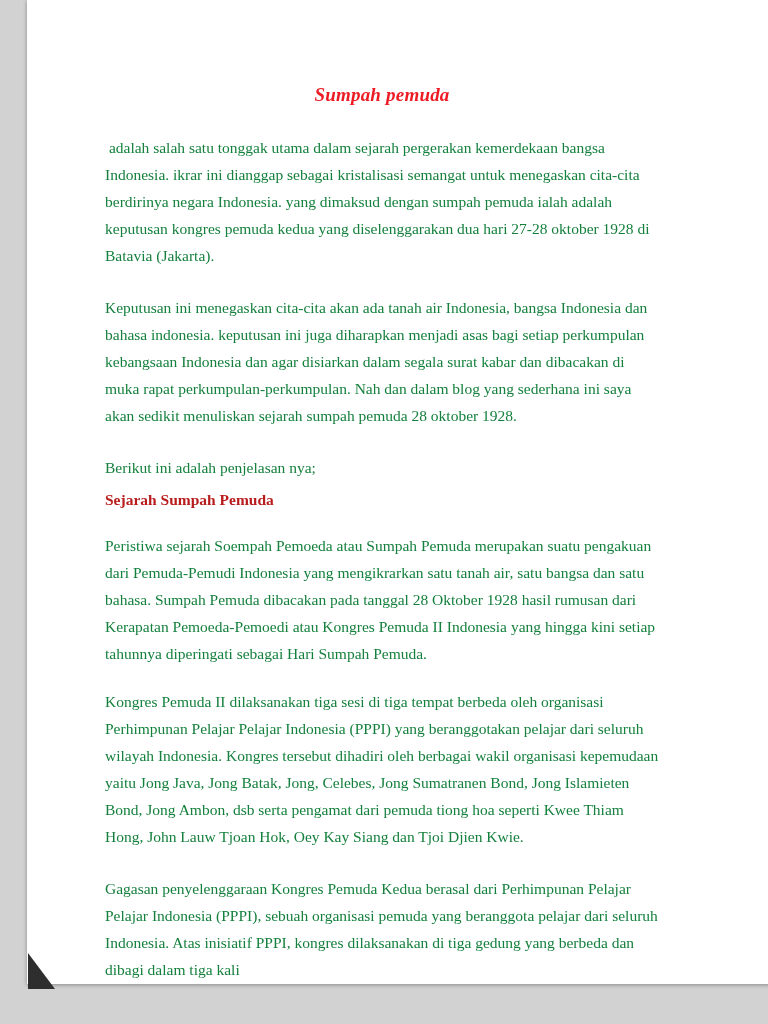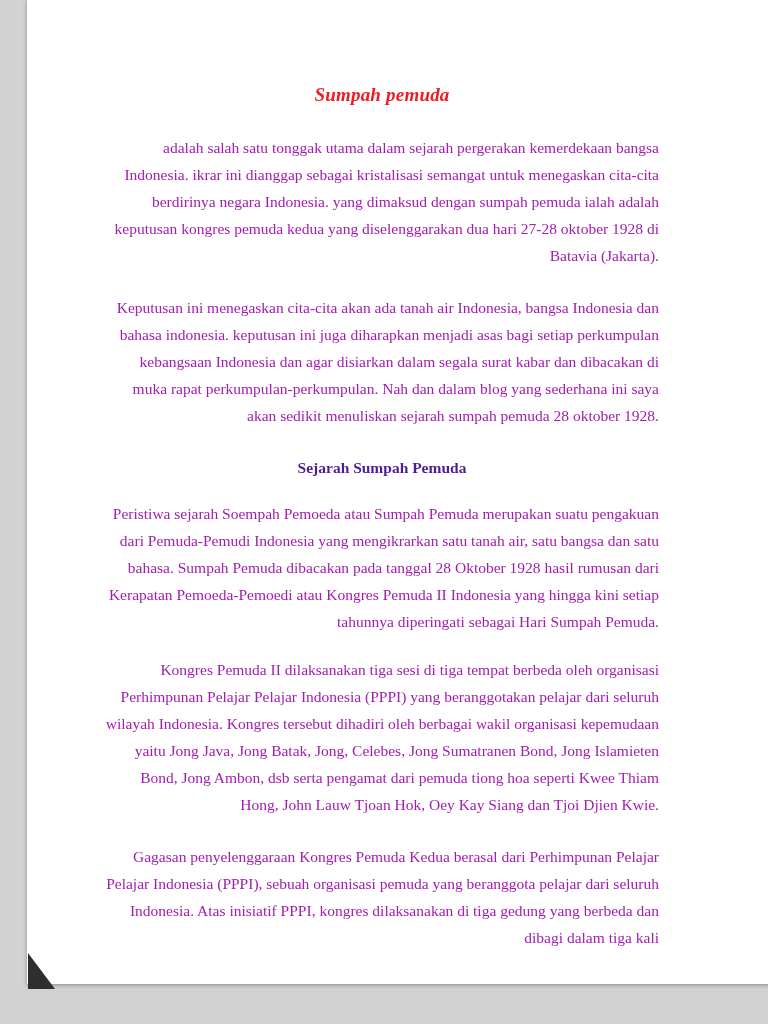--- a/index.html
+++ b/index.html
@@ -30,37 +30,36 @@
     text-align: center;
     font-size: 19px;
     font-weight: bold;
     font-style: italic;
     letter-spacing: 0.2px;
   }
   .para {
     margin: 0 0 25px 0;
     font-size: 15.5px;
     line-height: 27px;
-    color: #a21caf;
-    text-align: right;
+    color: #15803d;
+    text-align: left;
     white-space: pre-wrap;
   }
   .para.tight {
     margin-bottom: 5px;
   }
   .para.after-heading {
     margin-bottom: 21px;
   }
   .section-heading {
     margin: 0 0 19px 0;
     font-size: 15.5px;
     line-height: 27px;
     font-weight: bold;
-    color: #4c1d95;
-    text-align: center;
+    color: #b91c1c;
   }
   .corner-fold {
     position: absolute;
     left: 28px;
     top: 953px;
     width: 0;
     height: 0;
     border-bottom: 36px solid #2e2e2e;
     border-right: 27px solid transparent;
   }
@@ -80,20 +79,21 @@
 <div class="gutter left"></div>
 <div class="gutter right"></div>
 
 <div class="page">
   <h1 class="doc-title" style="color: rgb(237, 28, 36);">Sumpah pemuda</h1>
 
   <p class="para"> adalah salah satu tonggak utama dalam sejarah pergerakan kemerdekaan bangsa Indonesia. ikrar ini dianggap sebagai kristalisasi semangat untuk menegaskan cita-cita berdirinya negara Indonesia. yang dimaksud dengan sumpah pemuda ialah adalah keputusan kongres pemuda kedua yang diselenggarakan dua hari 27-28 oktober 1928 di Batavia (Jakarta).</p>
 
   <p class="para">Keputusan ini menegaskan cita-cita akan ada tanah air Indonesia, bangsa Indonesia dan bahasa indonesia. keputusan ini juga diharapkan menjadi asas bagi setiap perkumpulan kebangsaan Indonesia dan agar disiarkan dalam segala surat kabar dan dibacakan di muka rapat perkumpulan-perkumpulan. Nah dan dalam blog yang sederhana ini saya akan sedikit menuliskan sejarah sumpah pemuda 28 oktober 1928.</p>
 
+  <p class="para tight">Berikut ini adalah penjelasan nya;</p>
 
   <h2 class="section-heading">Sejarah Sumpah Pemuda</h2>
 
   <p class="para after-heading">Peristiwa sejarah Soempah Pemoeda atau Sumpah Pemuda merupakan suatu pengakuan dari Pemuda-Pemudi Indonesia yang mengikrarkan satu tanah air, satu bangsa dan satu bahasa. Sumpah Pemuda dibacakan pada tanggal 28 Oktober 1928 hasil rumusan dari Kerapatan Pemoeda-Pemoedi atau Kongres Pemuda II Indonesia yang hingga kini setiap tahunnya diperingati sebagai Hari Sumpah Pemuda.</p>
 
   <p class="para">Kongres Pemuda II dilaksanakan tiga sesi di tiga tempat berbeda oleh organisasi Perhimpunan Pelajar Pelajar Indonesia (PPPI) yang beranggotakan pelajar dari seluruh wilayah Indonesia. Kongres tersebut dihadiri oleh berbagai wakil organisasi kepemudaan yaitu Jong Java, Jong Batak, Jong, Celebes, Jong Sumatranen Bond, Jong Islamieten Bond, Jong Ambon, dsb serta pengamat dari pemuda tiong hoa seperti Kwee Thiam Hong, John Lauw Tjoan Hok, Oey Kay Siang dan Tjoi Djien Kwie.</p>
 
   <p class="para">Gagasan penyelenggaraan Kongres Pemuda Kedua berasal dari Perhimpunan Pelajar Pelajar Indonesia (PPPI), sebuah organisasi pemuda yang beranggota pelajar dari seluruh Indonesia. Atas inisiatif PPPI, kongres dilaksanakan di tiga gedung yang berbeda dan dibagi dalam tiga kali</p>
 </div>
 

